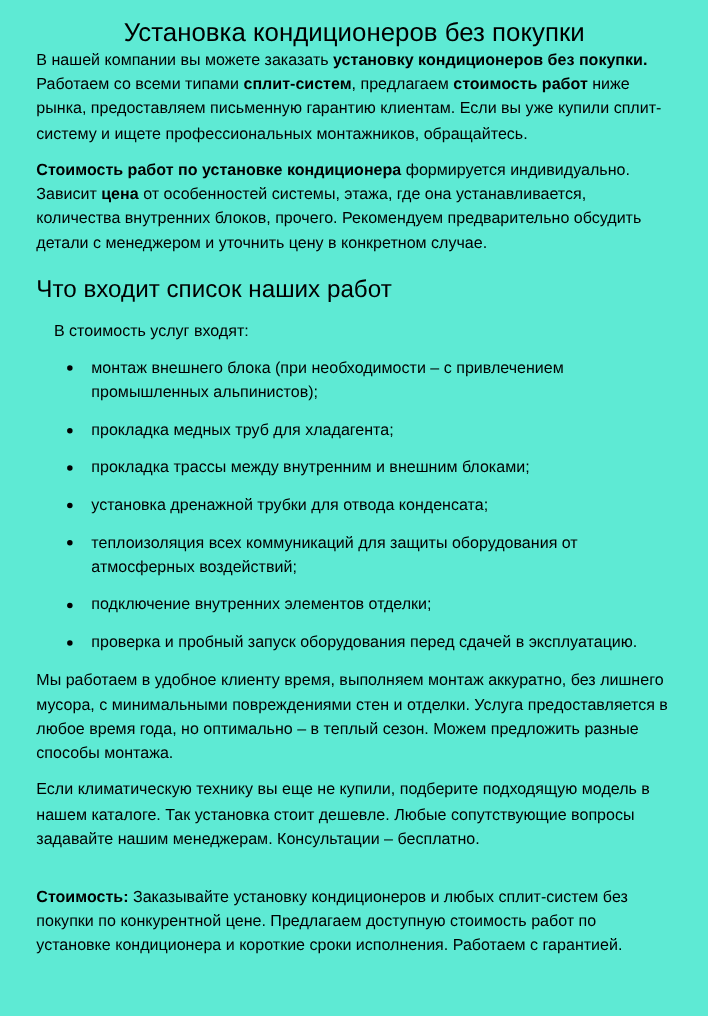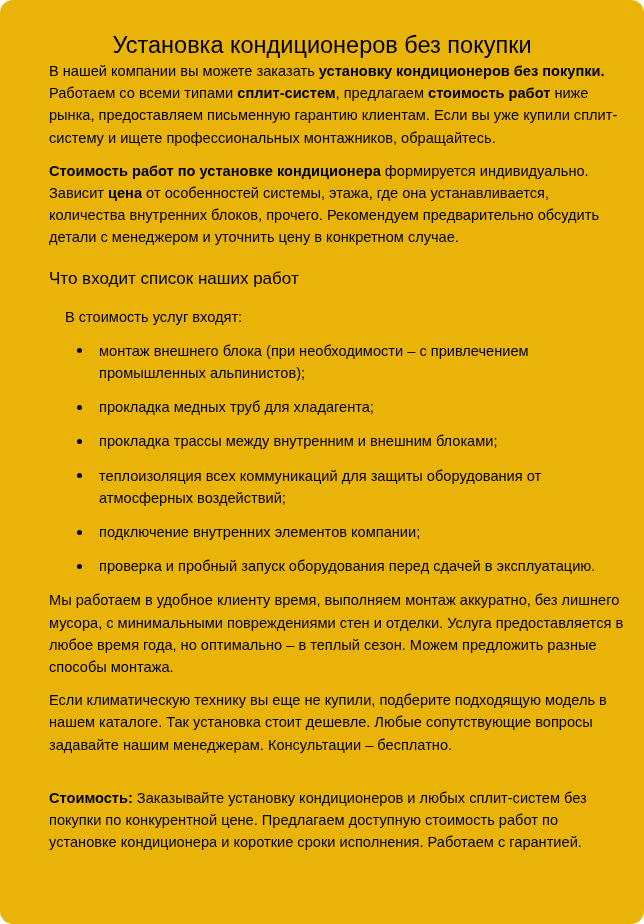--- a/index.html
+++ b/index.html
@@ -12,24 +12,23 @@
     width: 644px;
     height: 924px;
     font-family: "Liberation Sans", "DejaVu Sans", sans-serif;
     color: #000000;
     overflow: hidden;
   }
   .page {
     box-sizing: border-box;
     width: 644px;
     height: 924px;
-    padding: 16px;
-    background: #eab308;
+    padding: 0;
+    background: #5eead4;
     position: relative;
-    border-radius: 13px;
   }
   .doc-title {
     font-size: 23.5px;
     font-weight: normal;
     text-align: center;
     margin: 0;
     padding: 14px 32px 0 32px;
     line-height: 30px;
     letter-spacing: 0px;
   }
@@ -40,21 +39,21 @@
   }
   p.body-par {
     font-size: 14.6px;
     line-height: 22.2px;
     margin: 0 0 11px 0;
     text-align: left;
     word-spacing: 0px;
   }
   .gap-after-first { margin-bottom: 13px; }
   h2.section-heading {
-    font-size: 17px;
+    font-size: 22px;
     font-weight: normal;
     line-height: 26px;
     margin: 17px 0 14px 0;
     padding: 0;
   }
   .intro-line {
     font-size: 14.6px;
     line-height: 22.2px;
     margin: 0 0 12px 16px;
   }
@@ -110,22 +109,23 @@
     <p class="body-par"><strong>Стоимость работ по установке кондиционера</strong><span> формируется индивидуально. Зависит </span><strong>цена</strong><span> от особенностей системы, этажа, где она устанавливается, количества внутренних блоков, прочего. Рекомендуем предварительно обсудить детали с менеджером и уточнить цену в конкретном случае.</span></p>
 
     <h2 class="section-heading">Что входит список наших работ</h2>
 
     <p class="intro-line">В стоимость услуг входят:</p>
 
     <ul class="works-list">
       <li><span class="bullet-dot"></span><span>монтаж внешнего блока (при необходимости – с привлечением промышленных альпинистов);</span></li>
       <li><span class="bullet-dot"></span><span>прокладка медных труб для хладагента;</span></li>
       <li><span class="bullet-dot"></span><span>прокладка трассы между внутренним и внешним блоками;</span></li>
+      <li><span class="bullet-dot"></span><span>установка дренажной трубки для отвода конденсата;</span></li>
       <li><span class="bullet-dot"></span><span>теплоизоляция всех коммуникаций для защиты оборудования от атмосферных воздействий;</span></li>
-      <li><span class="bullet-dot"></span><span>подключение внутренних элементов компании;</span></li>
+      <li><span class="bullet-dot"></span><span>подключение внутренних элементов отделки;</span></li>
       <li><span class="bullet-dot"></span><span>проверка и пробный запуск оборудования перед сдачей в эксплуатацию.</span></li>
     </ul>
 
 
     <p class="body-par">Мы работаем в удобное клиенту время, выполняем монтаж аккуратно, без лишнего мусора, с минимальными повреждениями стен и отделки. Услуга предоставляется в любое время года, но оптимально – в теплый сезон. Можем предложить разные способы монтажа.</p>
 
     <p class="body-par">Если климатическую технику вы еще не купили, подберите подходящую модель в нашем каталоге. Так установка стоит дешевле. Любые сопутствующие вопросы задавайте нашим менеджерам. Консультации – бесплатно.</p>
 
     <p class="desc-block"><span class="label">Стоимость:</span><span> Заказывайте установку кондиционеров и любых сплит-систем без покупки по конкурентной цене. Предлагаем доступную стоимость работ по установке кондиционера и короткие сроки исполнения. Работаем с гарантией.</span></p>
 

